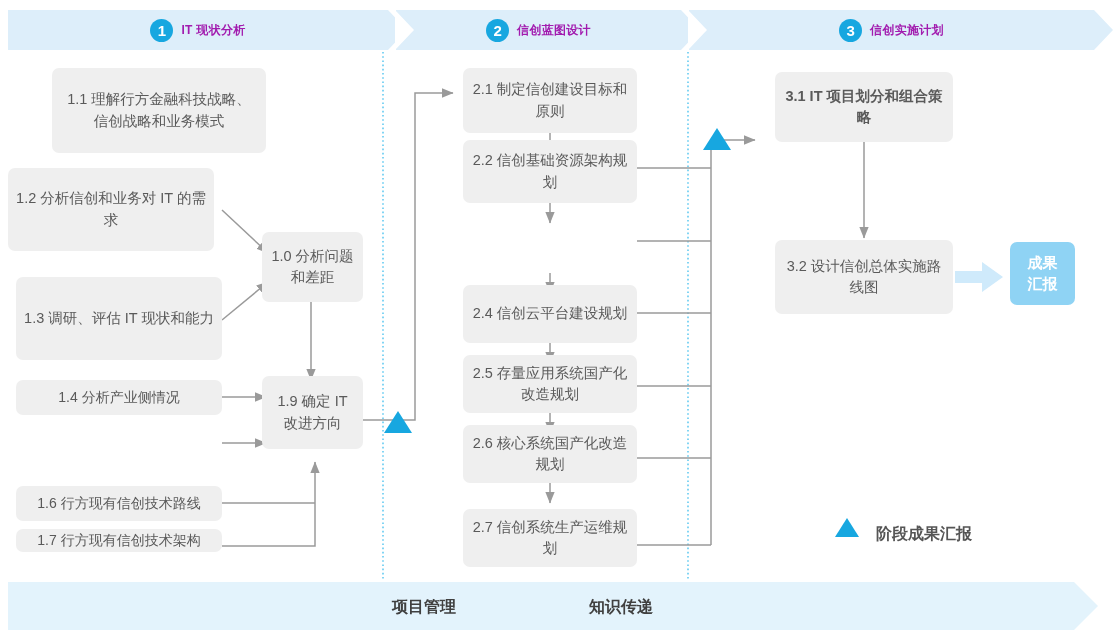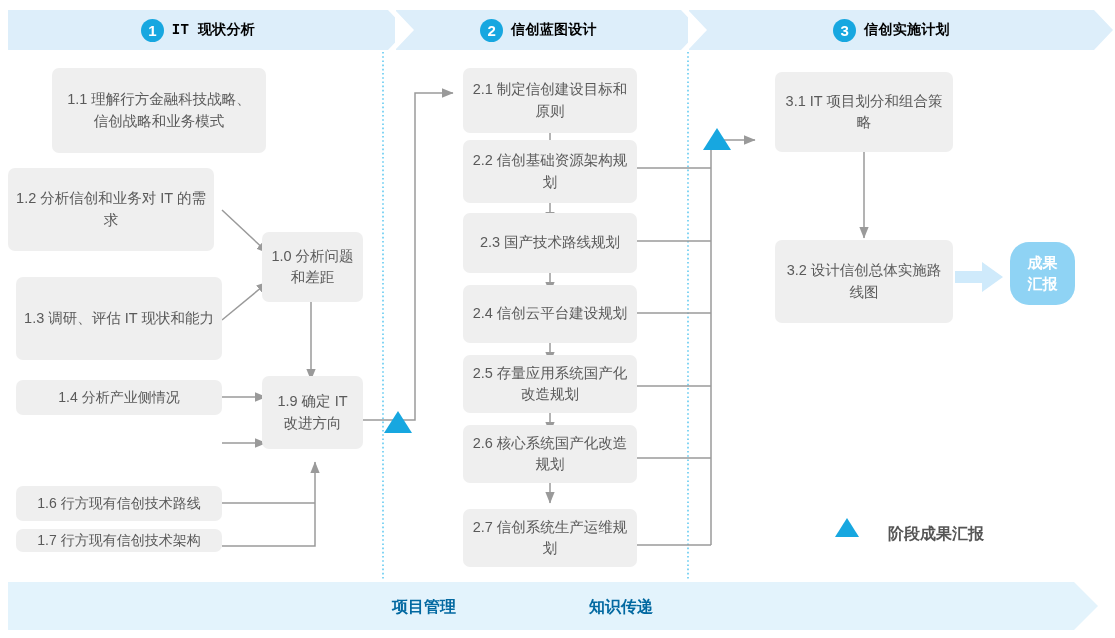--- a/index.html
+++ b/index.html
@@ -56,46 +56,45 @@
     width:23px;height:23px;
     border-radius:50%;
     background:#17a7e0;
     color:#fff;
     font-size:15px;
     font-weight:bold;
     display:flex;align-items:center;justify-content:center;
     line-height:1;
   }
   .phase-title{
-    color:#000000;
-    font-size:14px;
+    color:#a21caf;
+    font-size:12px;
     font-weight:bold;
     letter-spacing:.3px;
-    font-family:Liberation Mono, monospace;
   }
   
   .box{
     position:absolute;
     background:#efefef;
     border-radius:7px;
     color:#5a5a5a;
     font-size:14.5px;
     line-height:1.45;
     display:flex;
     align-items:center;
     justify-content:center;
     text-align:center;
     padding:0 8px;
     box-sizing:border-box;
   }
   .box.small{font-size:14px;}
   .report-box{
     position:absolute;
     background:#8fd3f4;
-    border-radius:19px;
+    border-radius:7px;
     color:#ffffff;
     font-size:15px;
     font-weight:bold;
     line-height:1.35;
     display:flex;
     align-items:center;
     justify-content:center;
     text-align:center;
   }
   
@@ -137,21 +136,21 @@
   #ribbon .tip{
     position:absolute;
     top:0;right:-24px;
     width:0;height:0;
     border-top:24px solid transparent;
     border-bottom:24px solid transparent;
     border-left:24px solid #e3f3fc;
   }
   .ribbon-label{
     position:absolute;
-    color:#0369a1;
+    color:#404040;
     font-size:16px;
     font-weight:bold;
     white-space:nowrap;
   }
 </style>
 </head>
 <body>
 
 <div id="canvas">
 
@@ -249,41 +248,40 @@
   <div class="box" style="left:16px;top:277px;width:206px;height:83px;">1.3 调研、评估 IT 现状和能力</div>
   <div class="box small" style="left:16px;top:380px;width:206px;height:35px;">1.4 分析产业侧情况</div>
   <div class="box small" style="left:16px;top:486px;width:206px;height:35px;">1.6 行方现有信创技术路线</div>
   <div class="box small" style="left:16px;top:529px;width:206px;height:23px;">1.7 行方现有信创技术架构</div>
 
   <div class="box" style="left:262px;top:232px;width:101px;height:70px;">1.0 分析问题和差距</div>
   <div class="box" style="left:262px;top:376px;width:101px;height:73px;">1.9 确定 IT 改进方向</div>
 
   <div class="box" style="left:463px;top:68px;width:174px;height:65px;">2.1 制定信创建设目标和原则</div>
   <div class="box" style="left:463px;top:140px;width:174px;height:63px;">2.2 信创基础资源架构规划</div>
-  <div class="box" style="left:463px;top:213px;width:174px;height:60px;">2.3 国产技术路线规划</div>
   <div class="box" style="left:463px;top:285px;width:174px;height:58px;">2.4 信创云平台建设规划</div>
   <div class="box" style="left:463px;top:355px;width:174px;height:58px;">2.5 存量应用系统国产化改造规划</div>
   <div class="box" style="left:463px;top:425px;width:174px;height:58px;border-radius:7px;">2.6 核心系统国产化改造规划</div>
   <div class="box" style="left:463px;top:509px;width:174px;height:58px;">2.7 信创系统生产运维规划</div>
 
-  <div class="box" style="left:775px;top:72px;width:178px;height:80px;">3.1 IT 项目划分和组合策略</div>
-  <div class="box" style="left:775px;top:240px;width:178px;height:83px;">3.2 设计信创总体实施路线图</div>
+  <div class="box" style="left:775px;top:72px;width:178px;height:70px;font-weight:bold;">3.1 IT 项目划分和组合策略</div>
+  <div class="box" style="left:775px;top:240px;width:178px;height:74px;">3.2 设计信创总体实施路线图</div>
 
   <div class="report-box" style="left:1010px;top:242px;width:65px;height:63px;">
     <div>
       <div>成果</div>
       <div>汇报</div>
     </div>
   </div>
 
   <div class="tri" style="left:384px;top:411px;"></div>
   <div class="tri" style="left:703px;top:128px;"></div>
 
   <div class="tri legend" style="left:835px;top:518px;"></div>
-  <div class="legend-label" style="left:876px;top:524px;margin-left:12px;">阶段成果汇报</div>
+  <div class="legend-label" style="left:876px;top:524px;">阶段成果汇报</div>
 
   <div id="ribbon">
     <div class="tip"></div>
   </div>
   <div class="ribbon-label" style="left:392px;top:597px;">项目管理</div>
   <div class="ribbon-label" style="left:589px;top:597px;">知识传递</div>
 
 </div>
 
 </body></html>

